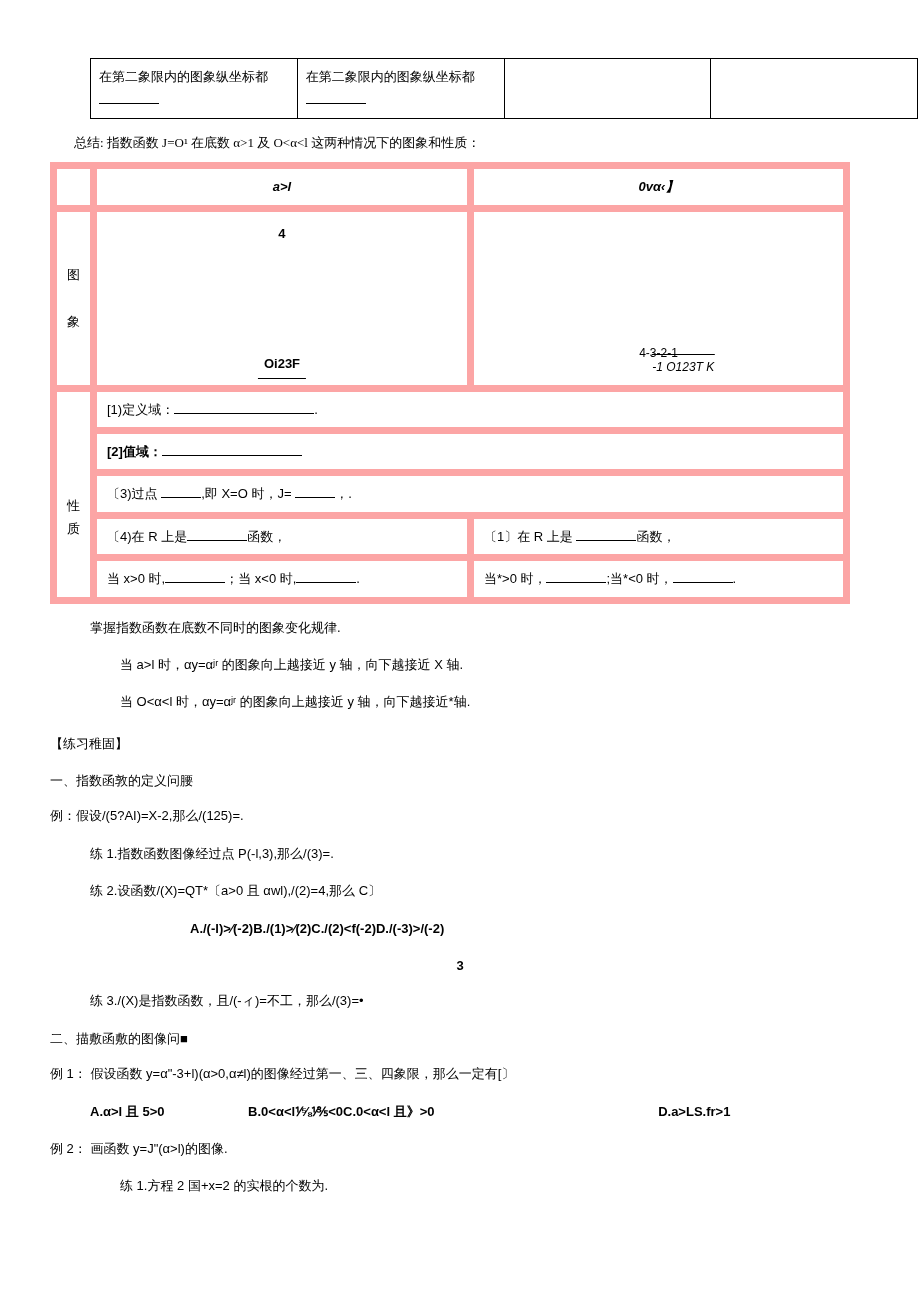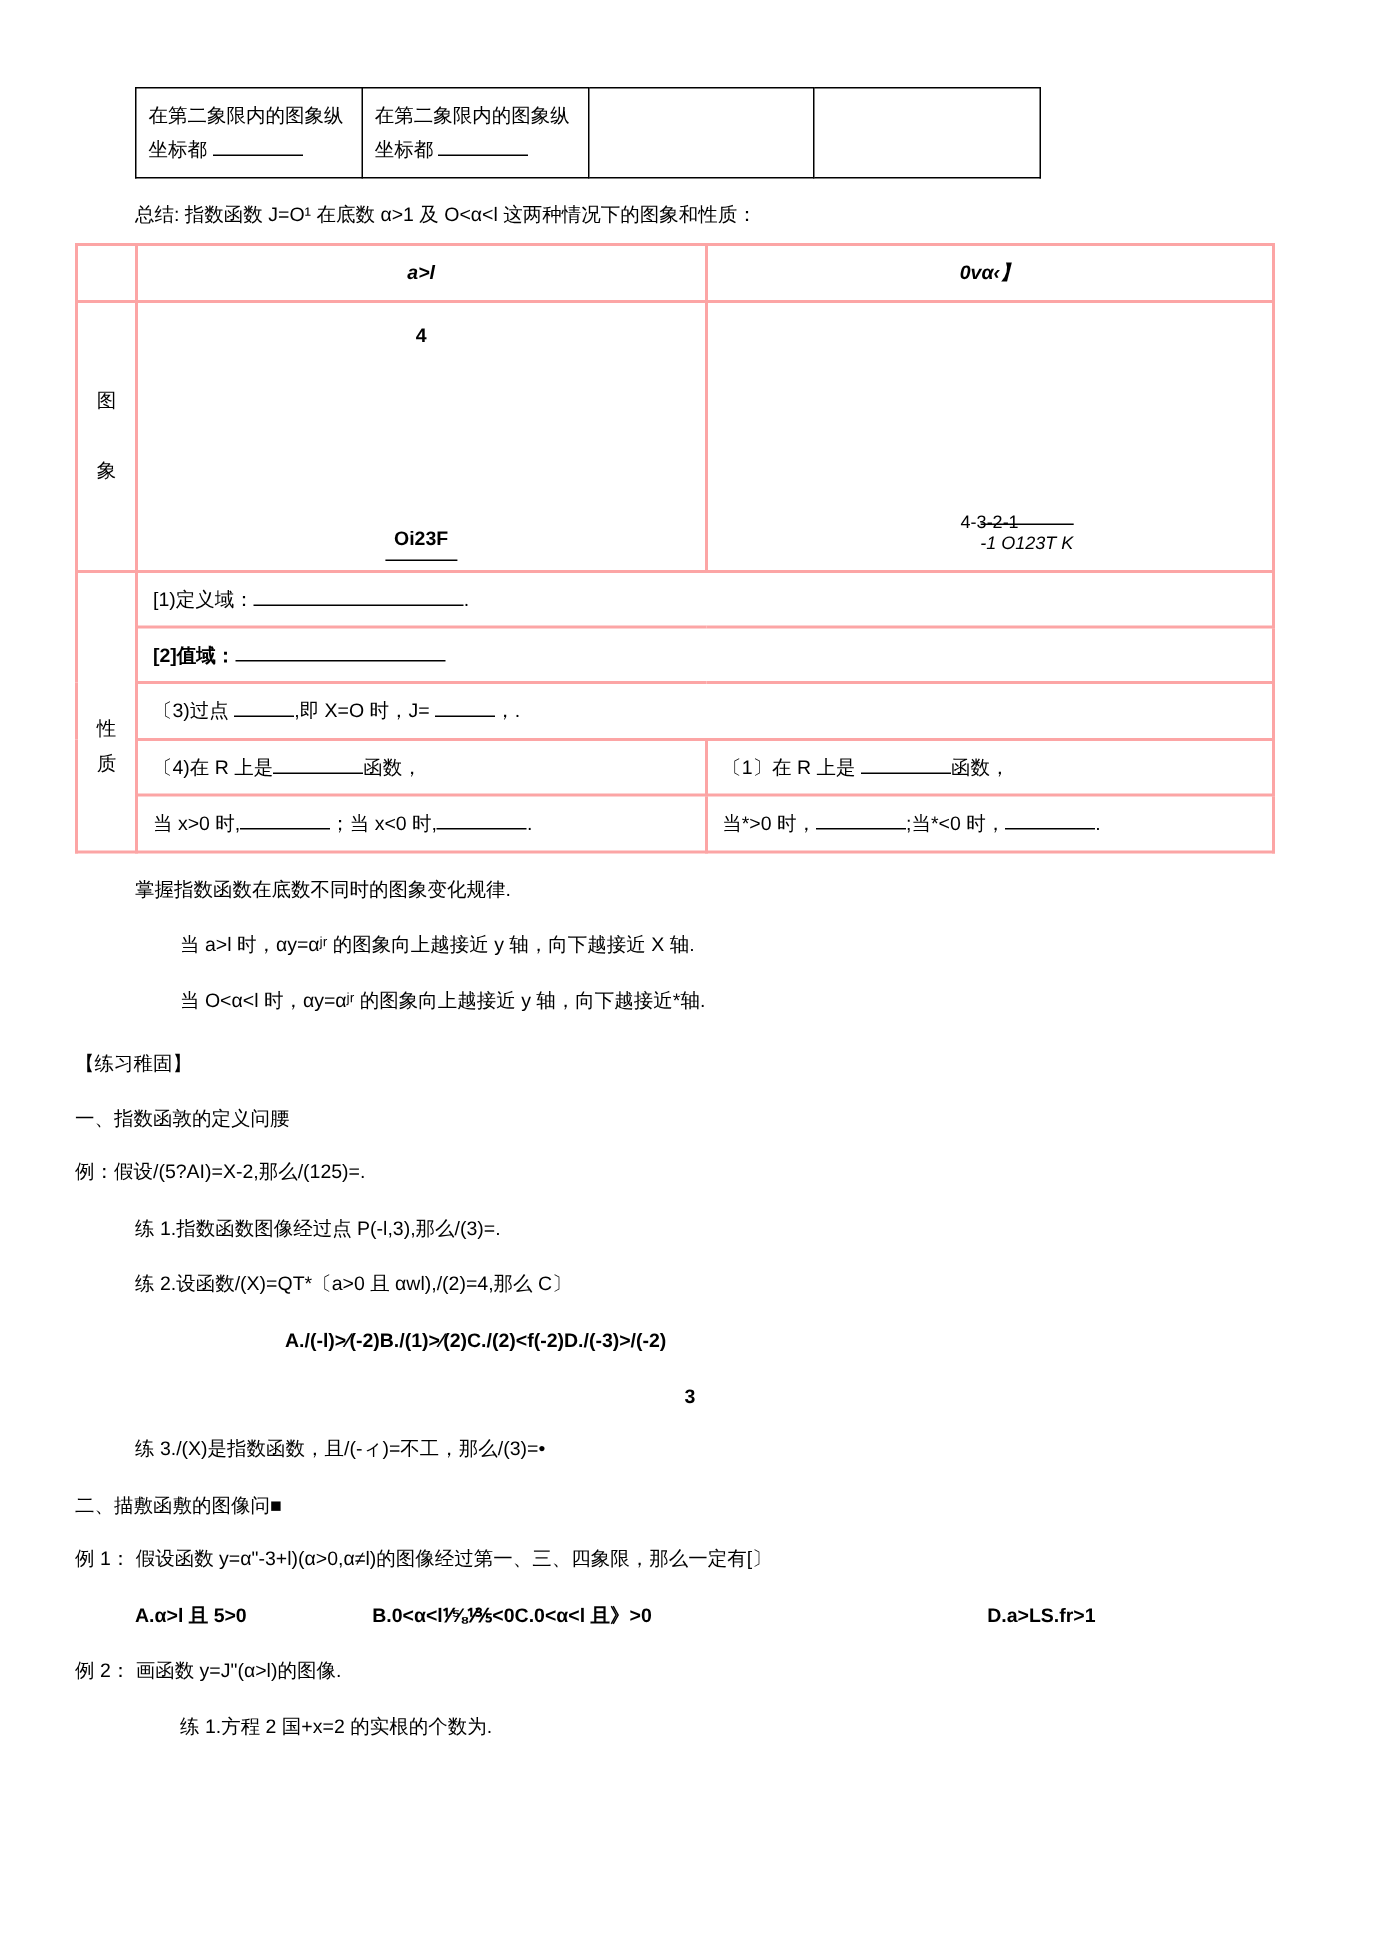--- a/index.html
+++ b/index.html
@@ -10,39 +10,39 @@
       color: #000;
       background: #fff;
       padding: 50px;
       width: 920px;
     }
     table {
       border-collapse: collapse;
       width: 100%;
       margin: 8px 0;
     }
-    table.t1 { margin-left: 40px; width: 604px; padding-left: 18px; }
+    table.t1 { margin-left: 40px; width: 828px; padding-left: 18px; }
     table.t1 td {
       border: 1px solid #000;
       padding: 6px 8px;
       vertical-align: top;
       font-size: 13px;
     }
     .underline {
       display: inline-block;
       border-bottom: 1px solid #000;
       min-width: 60px;
       height: 1em;
     }
     .underline.longer { min-width: 140px; }
     .underline.short { min-width: 40px; }
-    .summary { margin: 12px 0 8px 40px; }
+    .summary { margin: 12px 0 8px 24px; font-family: Liberation Serif, serif; }
     table.t2 { margin-left: 0; width: 800px; }
     table.t2 th, table.t2 td {
-      border: 2px solid #fca5a5;
+      border: 7px solid #fca5a5;
       padding: 6px 10px;
       vertical-align: middle;
       font-size: 13px;
     }
     table.t2 .headcell { text-align: center; font-style: italic; font-weight: bold; }
     table.t2 .vlabel { width: 40px; text-align: center; }
     table.t2 .imgcell { height: 180px; position: relative; }
     .imgtop { position: absolute; top: 10px; left: 50%; transform: translateX(-50%); font-weight: bold; }
     .imgbot1 { position: absolute; bottom: 6px; left: 50%; transform: translateX(-50%); font-weight: bold; border-bottom: 1px solid #000; padding: 0 6px 2px; }
     .imgbot2a { position: absolute; bottom: 20px; left: 50%; transform: translateX(-50%); font-size: 12px; }

